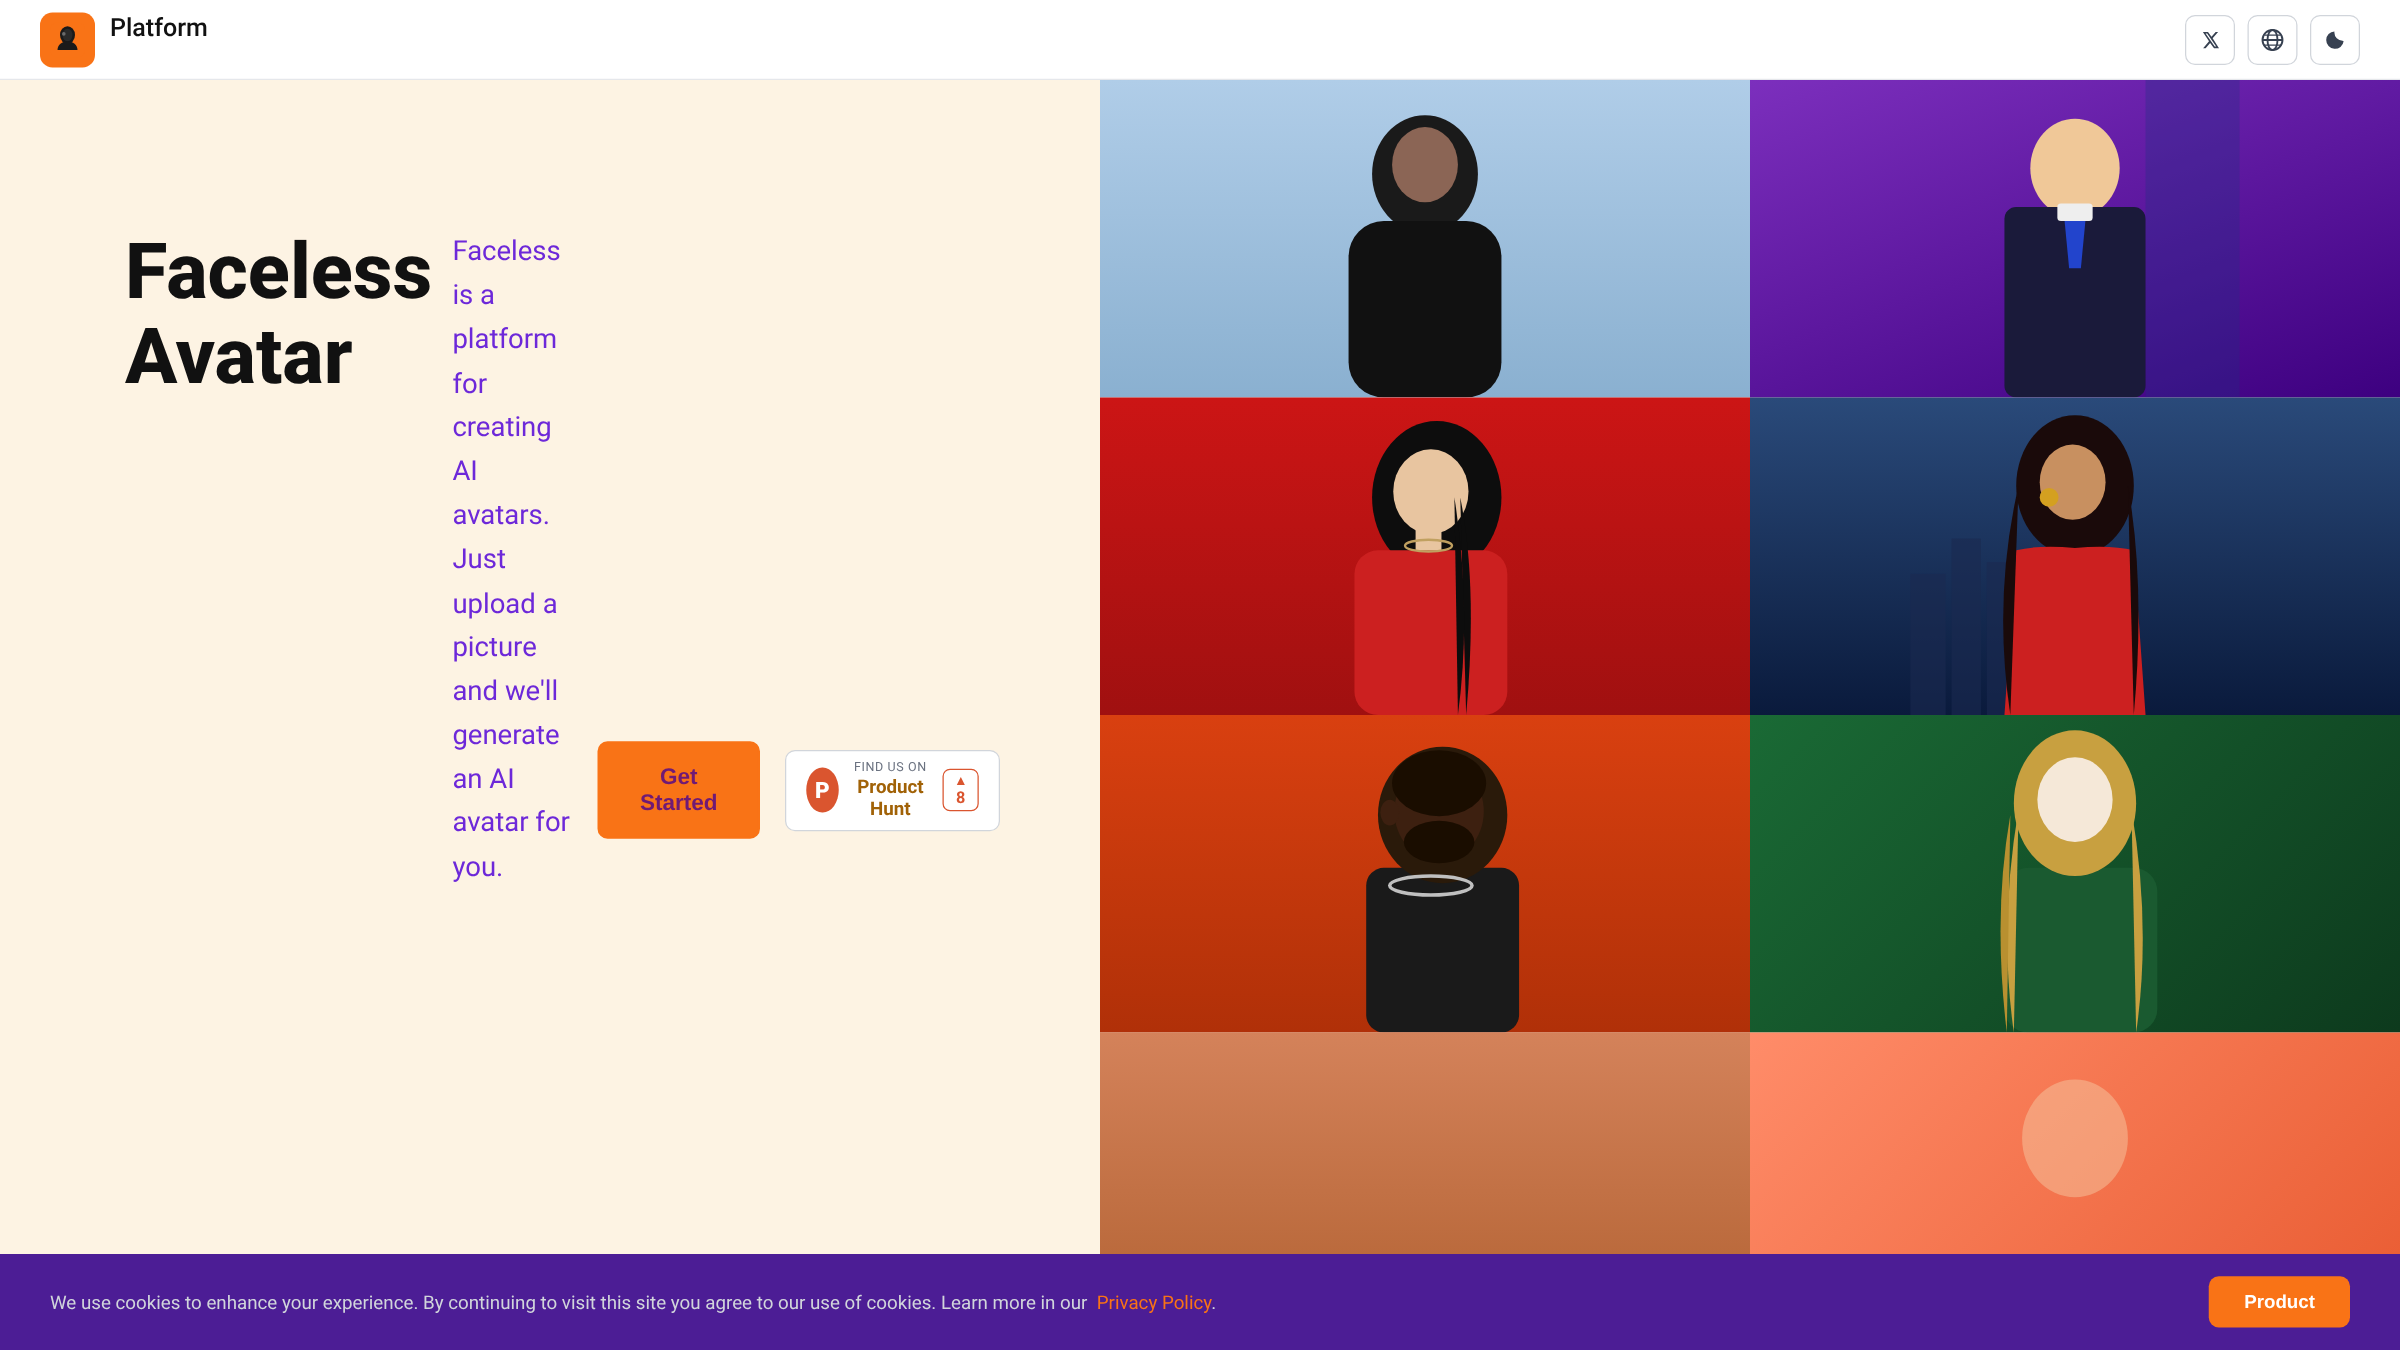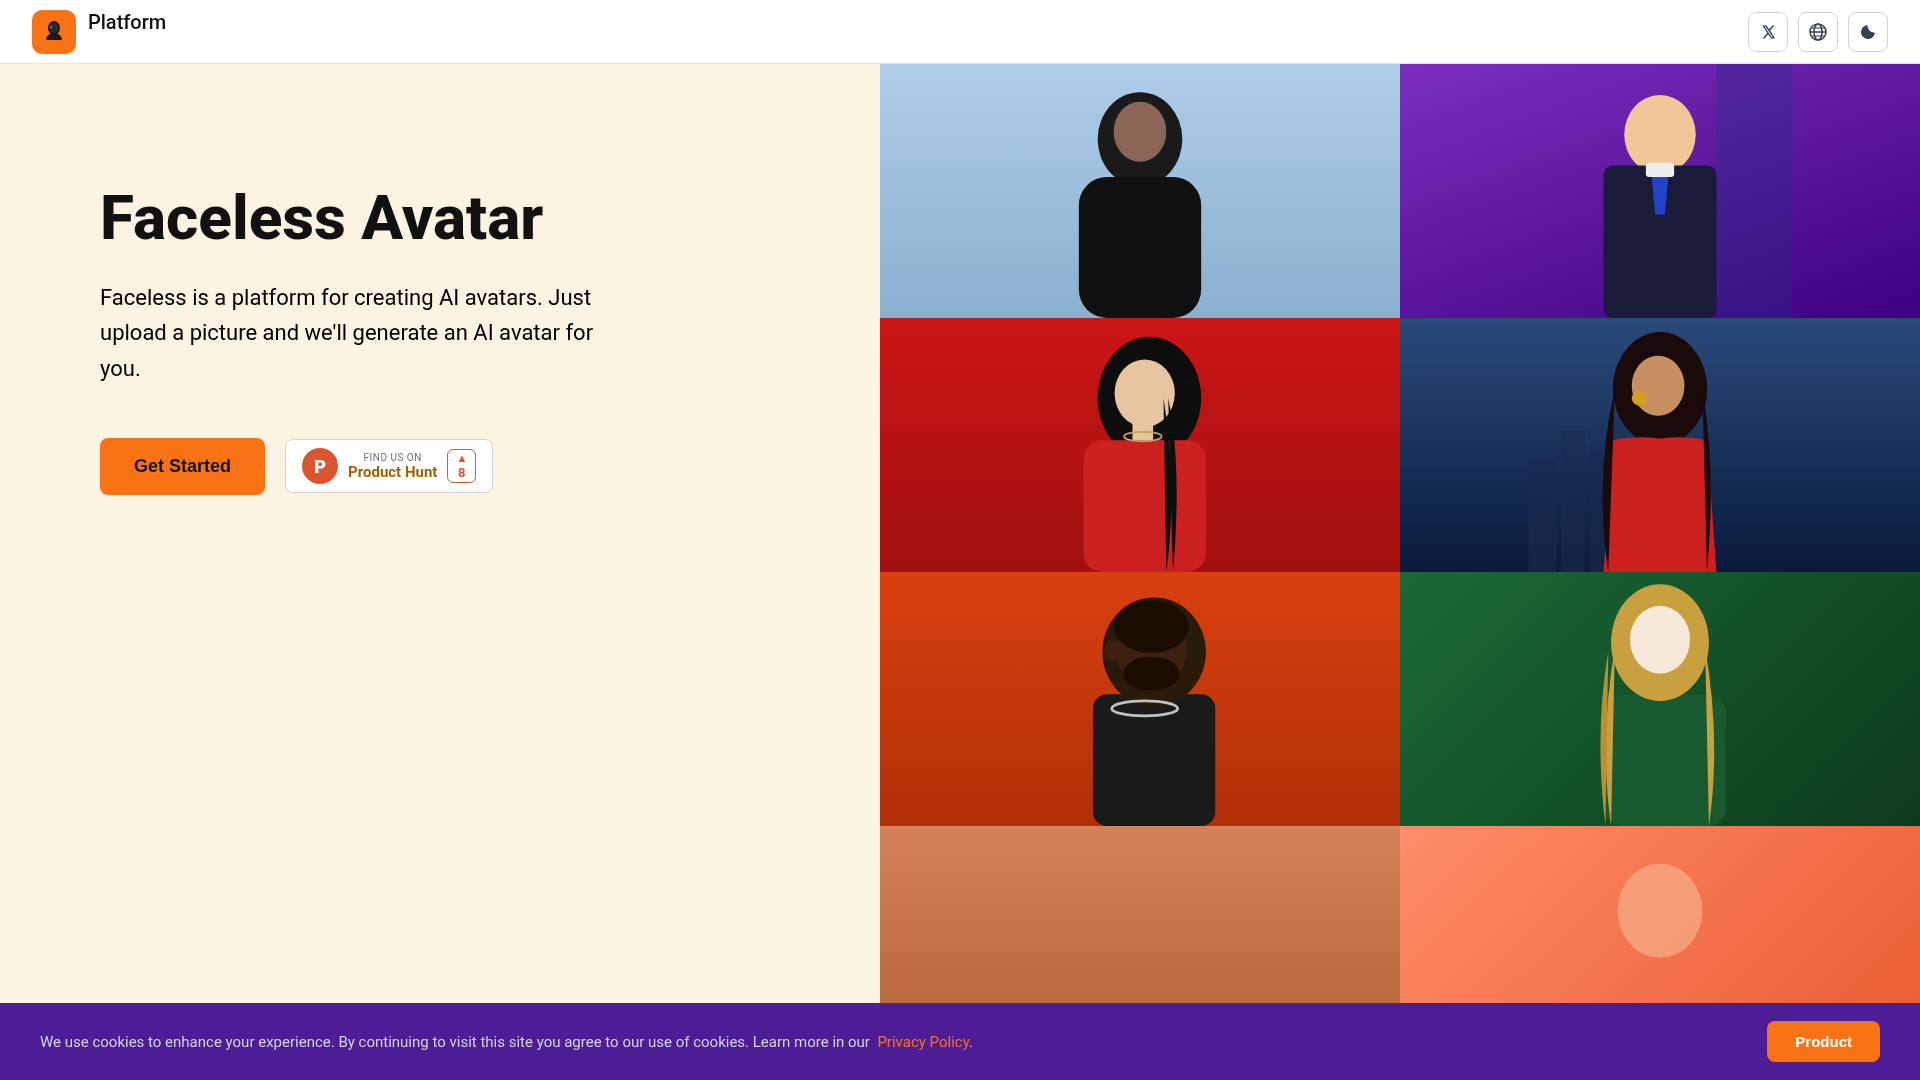--- a/index.html
+++ b/index.html
@@ -71,45 +71,45 @@
       width: 1920px;
       height: 1080px;
     }
 
     
     .hero {
       flex: 0 0 880px;
       padding: 120px 80px 0 100px;
       background: #fdf3e3;
       display: flex;
-      flex-direction: column;
-      gap: 0;
+      flex-direction: row;
+      gap: 16px;
     }
     .hero-title {
       font-size: 62px;
       font-weight: 800;
       color: #111;
       line-height: 1.1;
       margin-bottom: 28px;
     }
     .hero-desc {
       font-size: 22px;
-      color: #000000;
+      color: #6d28d9;
       line-height: 1.6;
       margin-bottom: 52px;
       max-width: 520px;
     }
     .hero-actions {
       display: flex;
       align-items: center;
       gap: 20px;
     }
     .btn-get-started {
       background: #f97316;
-      color: #0f172a;
+      color: #701a75;
       border: none;
       border-radius: 8px;
       padding: 16px 32px;
       font-size: 18px;
       font-weight: 600;
       cursor: pointer;
       border: 2px solid #f97316;
     }
 
     .product-hunt-badge {

